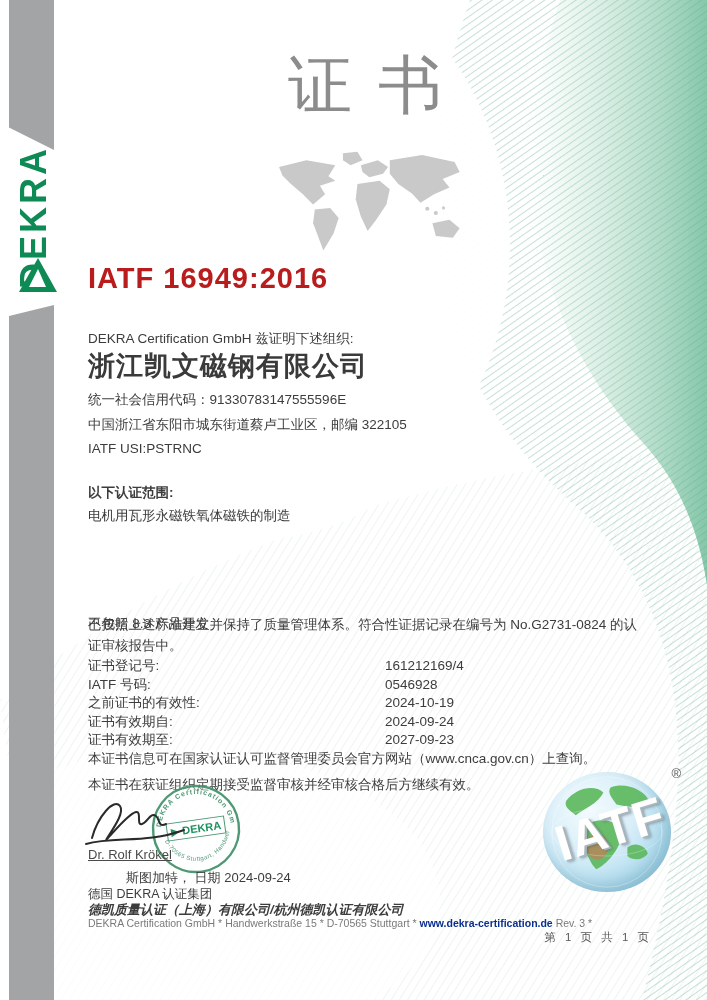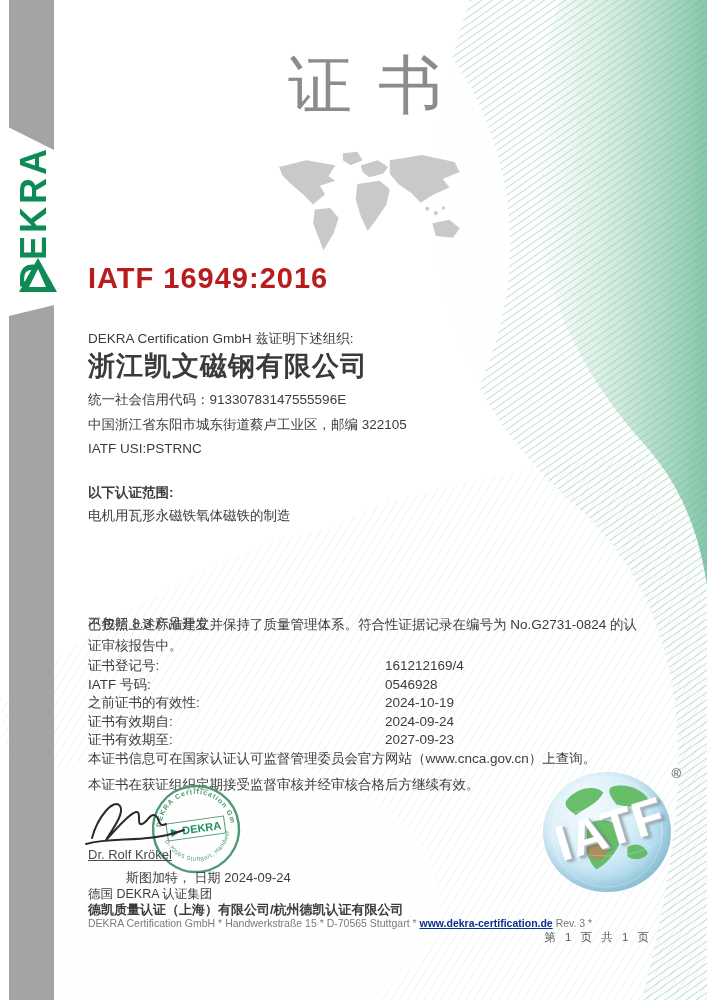--- a/index.html
+++ b/index.html
@@ -59,23 +59,23 @@
   .details{position:absolute;left:88px;top:657px;z-index:2;font-size:13.5px;}
   .details .row{display:grid;grid-template-columns:297px auto;line-height:18.5px;}
   .note1{top:750px;}
   .note2{top:776px;}
   
   .sig-svg{position:absolute;left:84px;top:792px;z-index:3;}
   .stamp{position:absolute;left:150px;top:783px;z-index:2;transform:rotate(-8deg);opacity:.92;}
   .signer{top:847px;font-size:13px;color:#4a4a4a;text-decoration:underline;}
   .place-date{top:869px;font-size:13px;margin-left:38px;}
   .org1{top:886px;font-size:12.5px;}
-  .org2{top:901px;font-size:13px;font-weight:bold;}
+  .org2{top:901px;font-size:13px;font-weight:bold;font-style:italic;}
   .footer-line{top:917px;font-size:10.5px;color:#7a7a7a;}
-  .footer-line a{color:#0a2f8f;font-weight:bold;text-decoration:underline;cursor:pointer;}
+  .footer-line a{color:#0a2f8f;font-weight:bold;cursor:pointer;}
   .page-num{position:absolute;left:100px;top:930px;width:552px;text-align:right;
     font-size:11.5px;color:#5a5a5a;letter-spacing:3px;z-index:2;}
   
   .iatf-globe{position:absolute;left:543px;top:766px;width:138px;height:130px;z-index:2;}
   .globe-circle{
     position:absolute;left:0;top:6px;width:128px;height:120px;border-radius:50%;
     background:radial-gradient(circle at 35% 30%, #f4fbff 0%, #d8eef8 40%, #a8d9ec 75%, #86c3de 100%);
     box-shadow:inset -6px -8px 14px rgba(60,110,140,.25);
   }
   .globe-land{position:absolute;left:0;top:6px;}

